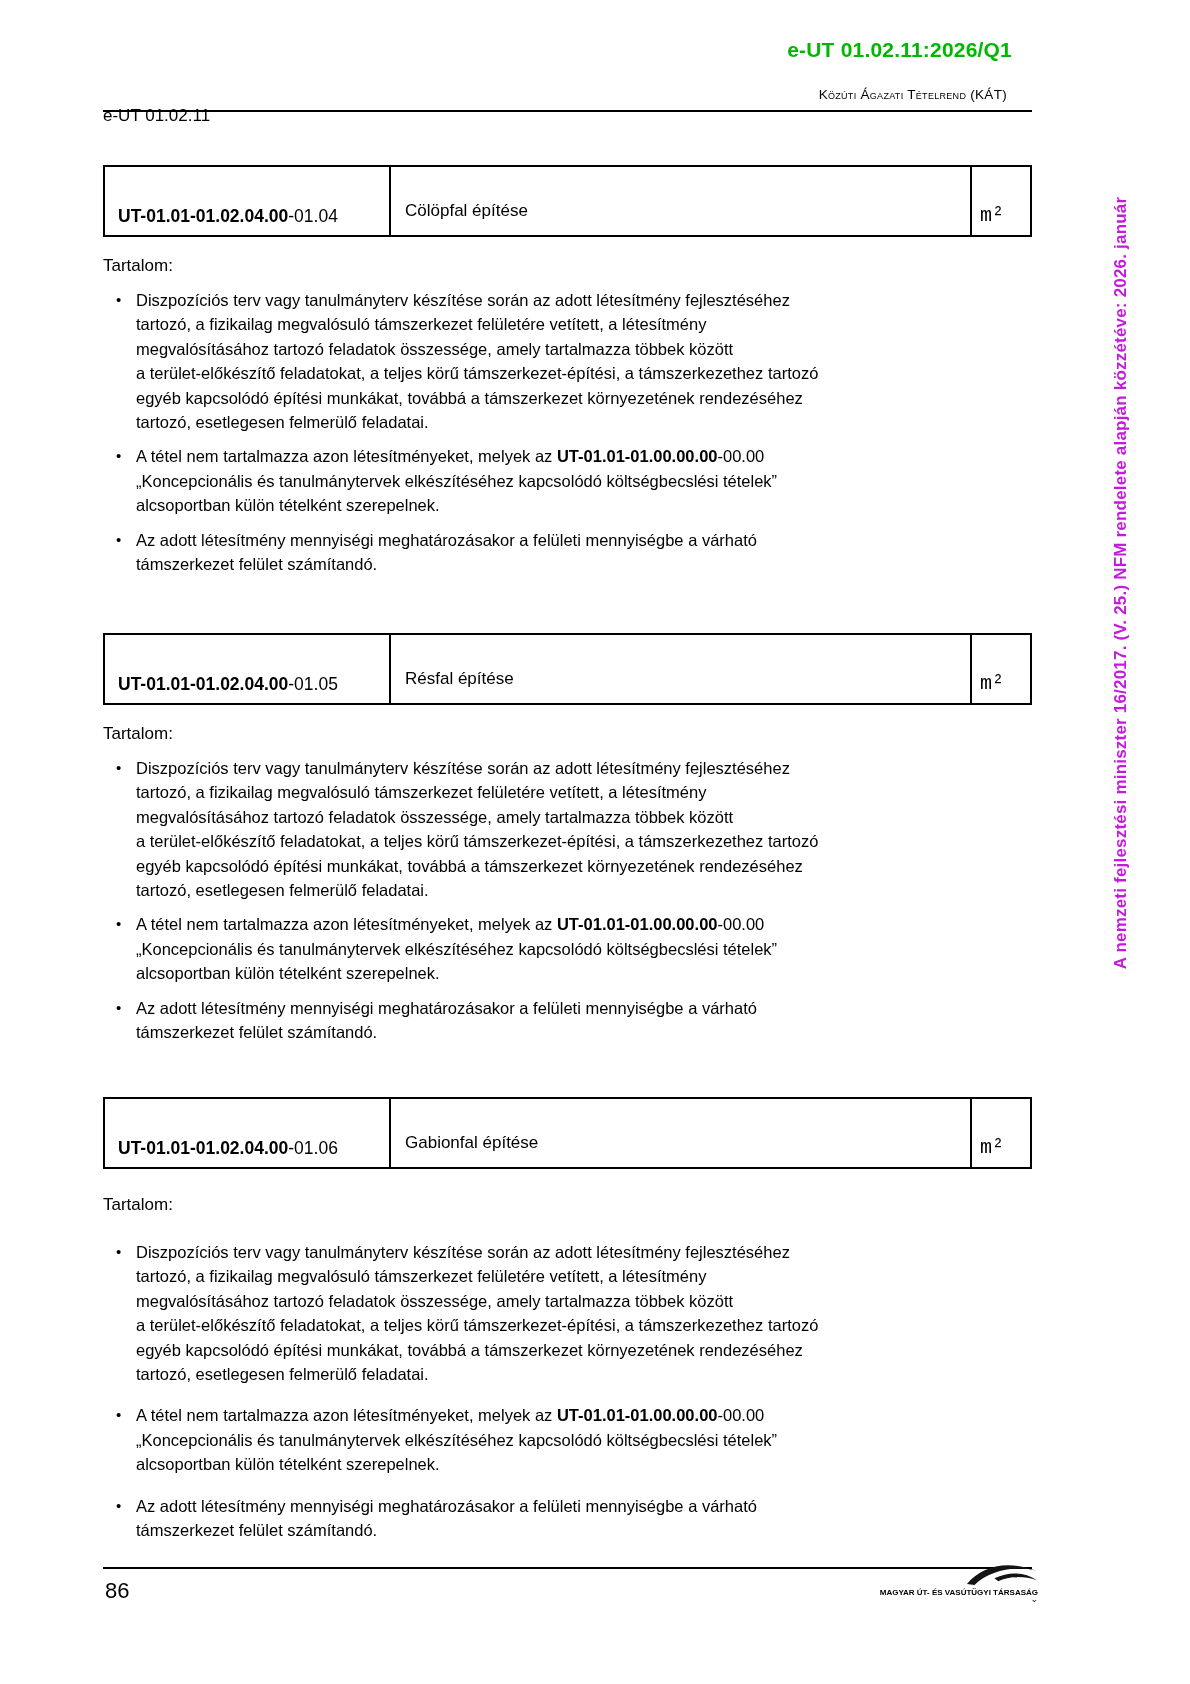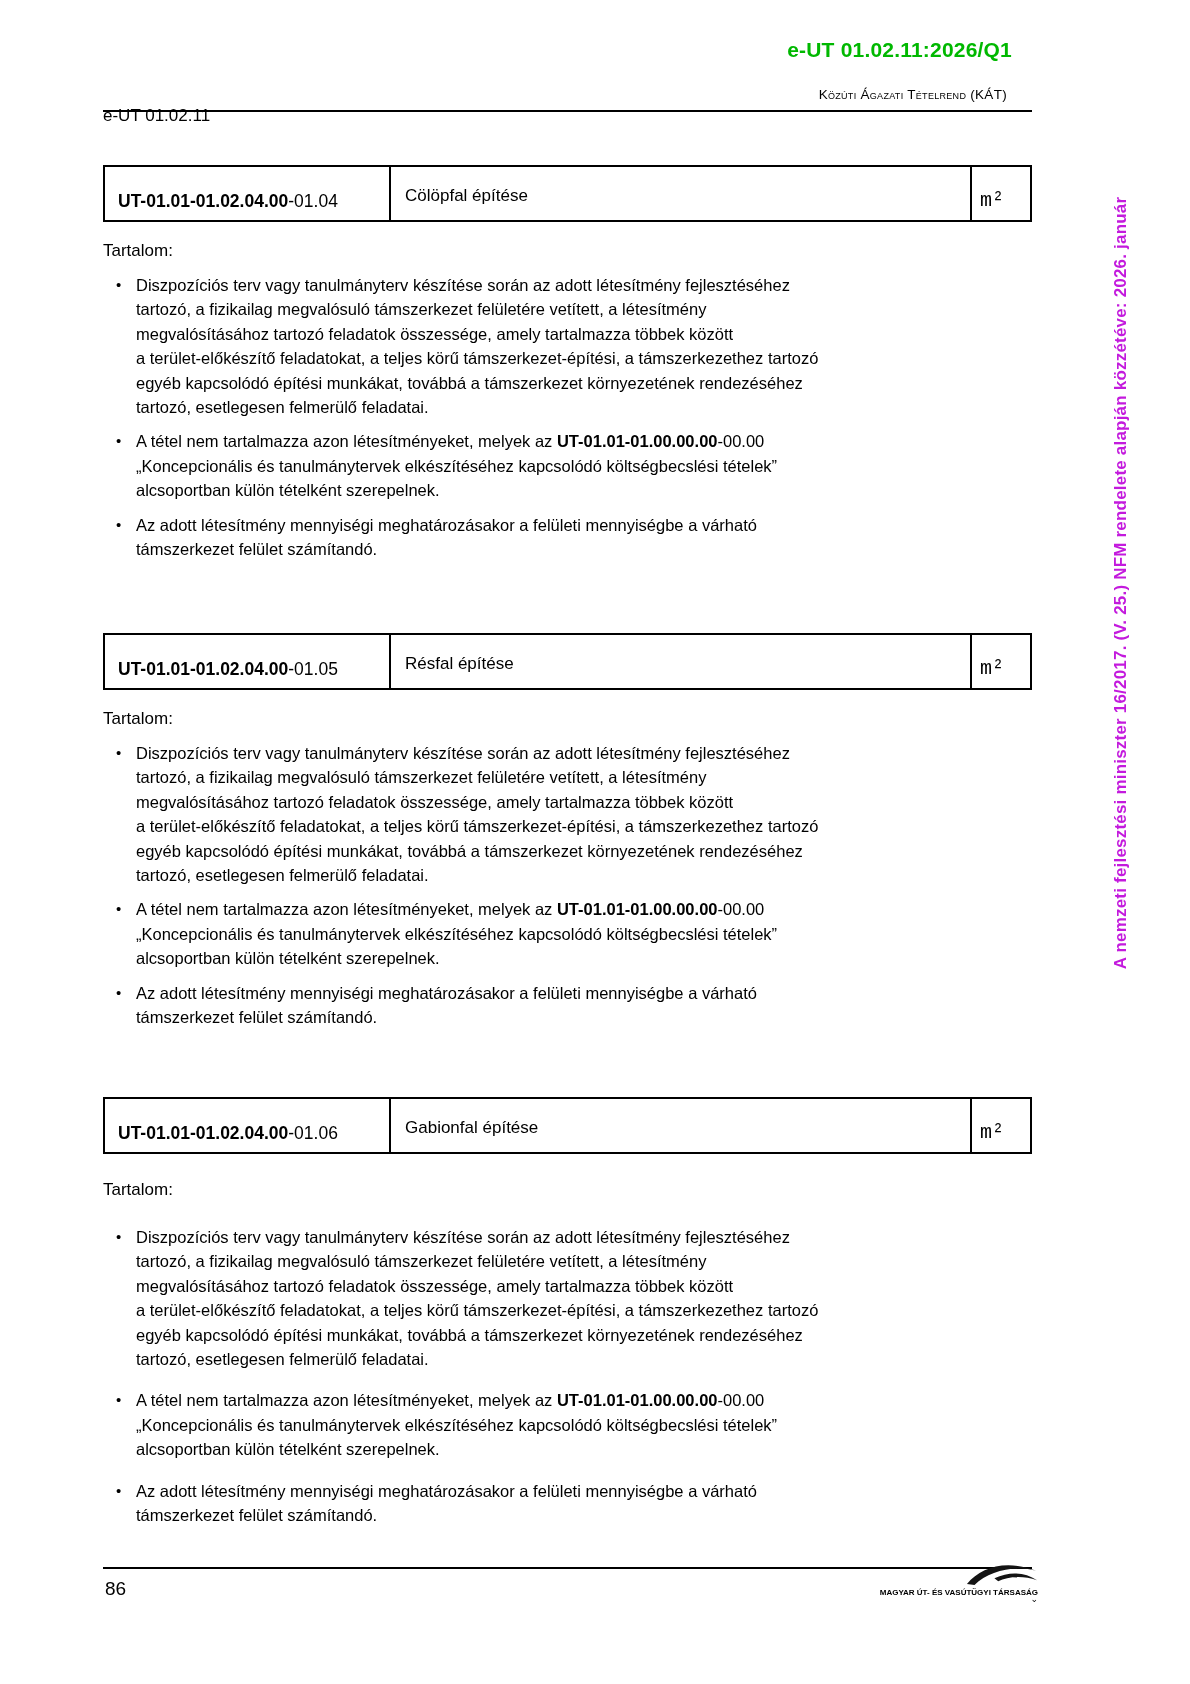--- a/index.html
+++ b/index.html
@@ -20,37 +20,37 @@
   
   .side-note{
     position:absolute;left:1121px;top:583px;
     transform:translate(-50%,-50%) rotate(-90deg);
     white-space:nowrap;font-weight:bold;font-size:17px;color:var(--magenta);letter-spacing:.2px;
   }
 
   
   .item{position:absolute;left:0;width:100%;}
   .item-0{top:165px}.item-1{top:633px}.item-2{top:1097px}
-  .irow{display:flex;height:57px;border:2px solid #000;box-sizing:border-box;background:#fff;}
+  .irow{display:flex;height:72px;border:2px solid #000;box-sizing:border-box;background:#fff;}
   .c-code{width:286px;border-right:2px solid #000;box-sizing:border-box;display:flex;align-items:flex-end;padding:0 0 8px 13px;font-size:17.5px;white-space:nowrap;}
   .c-desc{flex:1;border-right:2px solid #000;display:flex;align-items:flex-end;padding:0 0 14px 14px;font-size:17px;}
   .c-unit{width:50px;display:flex;align-items:flex-end;padding:0 0 8px 8px;font-size:20px;font-family:Liberation Mono, monospace;}
   .code-main{font-weight:bold;}
   .content-label{margin:19px 0 12px 0;font-size:17px;}
   ul.bullets{list-style:none;margin:0;padding:0;}
   .bullets li{position:relative;padding-left:33px;margin-bottom:10px;font-size:16.5px;line-height:24.4px;}
   .dot{position:absolute;left:13px;top:0;font-size:15px;}
   .btext{white-space:pre-line;}
   .bold{font-weight:bold;}
   .item-2 .content-label{margin:26px 0 25px 0;}
   .item-2 .bullets li{margin-bottom:17px;}
 
   
   .ftr-rule{position:absolute;top:1567px;left:0;width:100%;height:2px;background:#000;}
-  .page-num{position:absolute;top:1578px;left:2px;font-size:19px;text-align:center;}
+  .page-num{position:absolute;top:1578px;left:2px;font-size:22px;text-align:center;}
   .copyright{position:absolute;top:1582px;left:0;width:100%;text-align:center;font-style:italic;font-size:14.5px;color:var(--fgreen);}
   .logo{position:absolute;top:1562px;right:-6px;width:175px;display:flex;flex-direction:column;align-items:flex-end;}
   .logo-text{font-size:8px;font-weight:bold;white-space:nowrap;letter-spacing:0;margin-top:1px;}
   .logo-arrow{font-size:9px;line-height:6px;margin-top:-1px;}
 </style>
 </head>
 <body>
 
 <div class="page" style="--green: #00b800; --magenta: #c31add; --fgreen: #3bb53b;">
   <div class="content">

